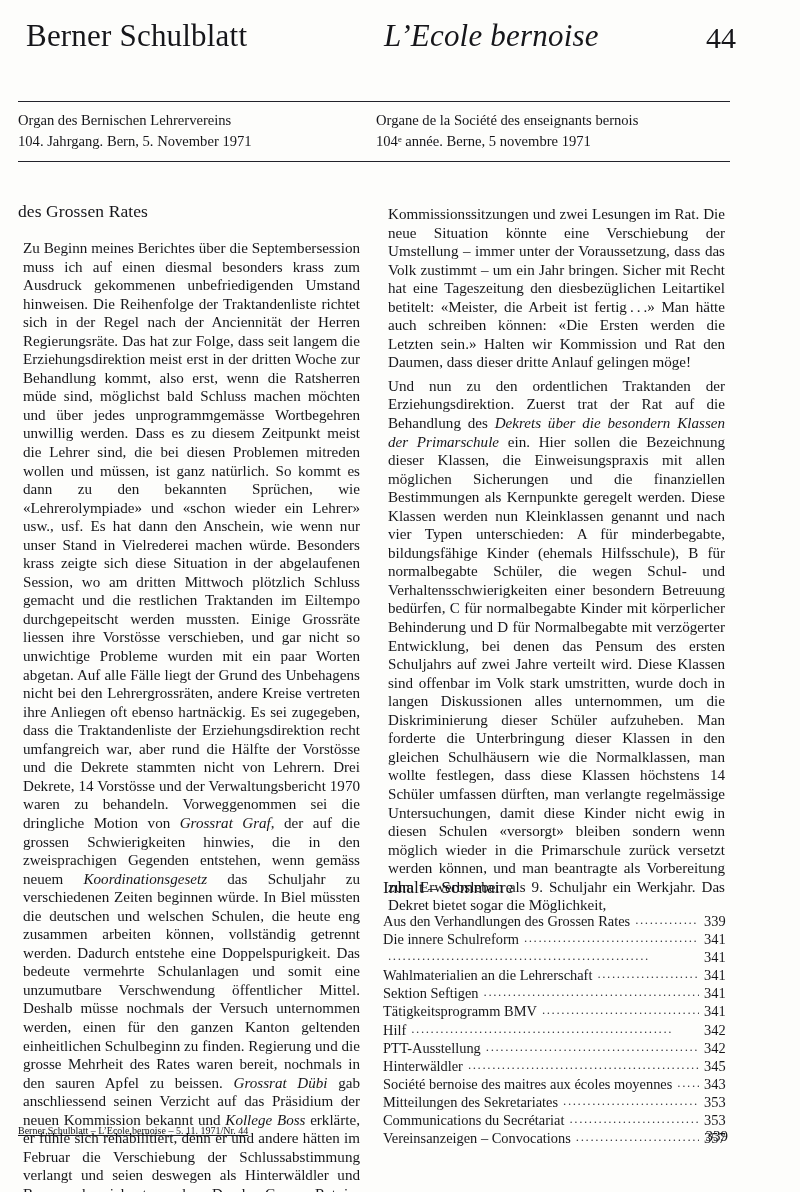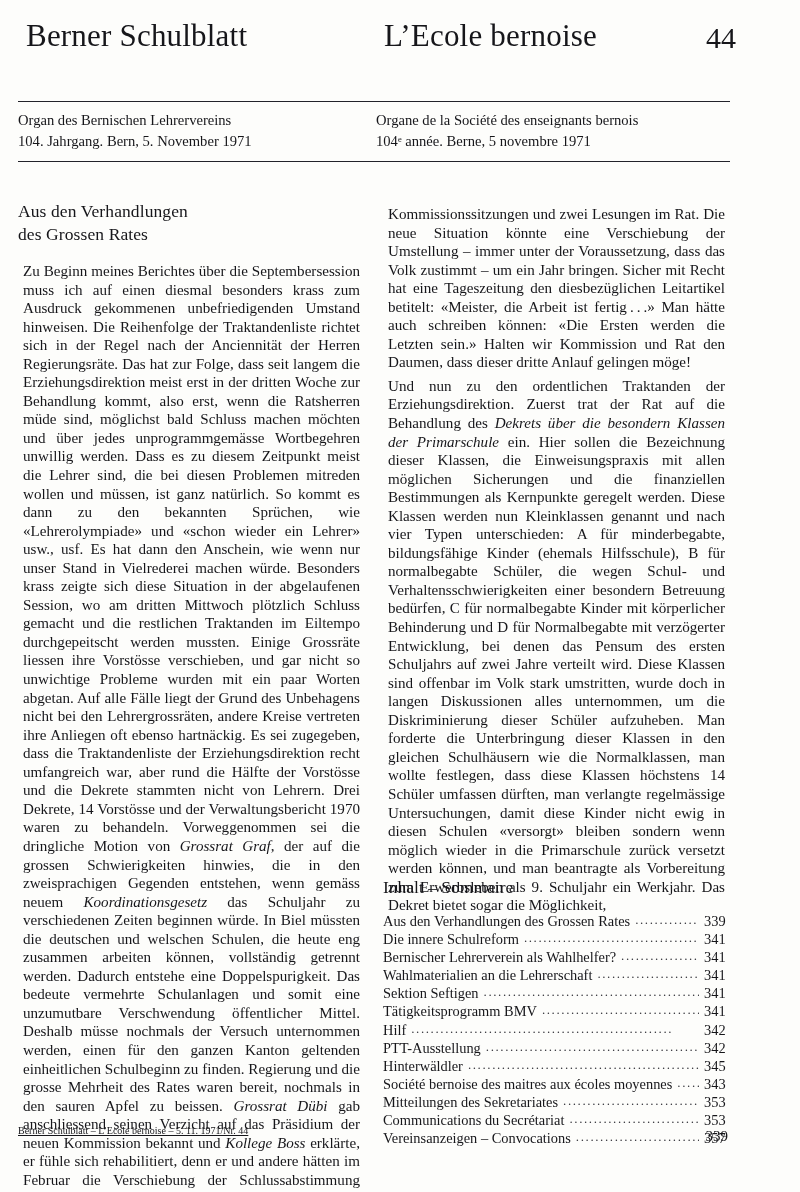--- a/index.html
+++ b/index.html
@@ -39,20 +39,21 @@
     letter-spacing: 0.2px;
     white-space: nowrap;
   }
   .mast-title-fr {
     position: absolute;
     left: 358px;
     top: 0;
     font-size: 31px;
     letter-spacing: 0.2px;
     white-space: nowrap;
+    font-style: italic;
   }
   .mast-issue {
     position: absolute;
     right: 2px;
     top: 3px;
     font-size: 30px;
     font-feature-settings: "onum" 1;
   }
 
   .rule {
@@ -187,21 +188,20 @@
 
   <div class="subhead subhead-fr">
     <div>Organe de la Société des enseignants bernois</div>
     <div>104ᵉ année. Berne, 5 novembre 1971</div>
   </div>
 
   <div class="rule rule-bottom"></div>
 
   <div class="col col-left">
     <h1 class="article-title">
-      <span>Aus den Verhandlungen</span>
       <span>des Grossen Rates</span>
     </h1>
 
     <p class="body"><span>Zu Beginn meines Berichtes über die Septembersession muss ich auf einen diesmal besonders krass zum Ausdruck gekommenen unbefriedigenden Umstand hinweisen. Die Reihenfolge der Traktandenliste richtet sich in der Regel nach der Anciennität der Herren Regierungsräte. Das hat zur Folge, dass seit langem die Erziehungsdirektion meist erst in der dritten Woche zur Behandlung kommt, also erst, wenn die Ratsherren müde sind, möglichst bald Schluss machen möchten und über jedes unprogrammgemässe Wortbegehren unwillig werden. Dass es zu diesem Zeitpunkt meist die Lehrer sind, die bei diesen Problemen mitreden wollen und müssen, ist ganz natürlich. So kommt es dann zu den bekannten Sprüchen, wie «Lehrerolympiade» und «schon wieder ein Lehrer» usw., usf. Es hat dann den Anschein, wie wenn nur unser Stand in Vielrederei machen würde. Besonders krass zeigte sich diese Situation in der abgelaufenen Session, wo am dritten Mittwoch plötzlich Schluss gemacht und die restlichen Traktanden im Eiltempo durchgepeitscht werden mussten. Einige Grossräte liessen ihre Vorstösse verschieben, und gar nicht so unwichtige Probleme wurden mit ein paar Worten abgetan. Auf alle Fälle liegt der Grund des Unbehagens nicht bei den Lehrergrossräten, andere Kreise vertreten ihre Anliegen oft ebenso hartnäckig. Es sei zugegeben, dass die Traktandenliste der Erziehungsdirektion recht umfangreich war, aber rund die Hälfte der Vorstösse und die Dekrete stammten nicht von Lehrern. Drei Dekrete, 14 Vorstösse und der Verwaltungsbericht 1970 waren zu behandeln. Vorweggenommen sei die dringliche Motion von </span><i>Grossrat Graf</i><span>, der auf die grossen Schwierigkeiten hinwies, die in den zweisprachigen Gegenden entstehen, wenn gemäss neuem </span><i>Koordinationsgesetz</i><span> das Schuljahr zu verschiedenen Zeiten beginnen würde. In Biel müssten die deutschen und welschen Schulen, die heute eng zusammen arbeiten können, vollständig getrennt werden. Dadurch entstehe eine Doppelspurigkeit. Das bedeute vermehrte Schulanlagen und somit eine unzumutbare Verschwendung öffentlicher Mittel. Deshalb müsse nochmals der Versuch unternommen werden, einen für den ganzen Kanton geltenden einheitlichen Schulbeginn zu finden. Regierung und die grosse Mehrheit des Rates waren bereit, nochmals in den sauren Apfel zu beissen. </span><i>Grossrat Dübi</i><span> gab anschliessend seinen Verzicht auf das Präsidium der neuen Kommission bekannt und </span><i>Kollege Boss</i><span> erklärte, er fühle sich rehabilitiert, denn er und andere hätten im Februar die Verschiebung der Schlussabstimmung verlangt und seien deswegen als Hinterwäldler und Bremser bezeichnet worden. Da der Grosse Rat im Februar die Vorlage endgültig verabschiedet hat, muss das ganze parlamentarische Verfahren von neuem beginnen, d. h. wiederum</span></p>
   </div>
 
   <div class="col col-right">
     <p class="body">Kommissionssitzungen und zwei Lesungen im Rat. Die neue Situation könnte eine Verschiebung der Umstellung – immer unter der Voraussetzung, dass das Volk zustimmt – um ein Jahr bringen. Sicher mit Recht hat eine Tageszeitung den diesbezüglichen Leitartikel betitelt: «Meister, die Arbeit ist fertig . . .» Man hätte auch schreiben können: «Die Ersten werden die Letzten sein.» Halten wir Kommission und Rat den Daumen, dass dieser dritte Anlauf gelingen möge!</p>
 
     <p class="body"><span>Und nun zu den ordentlichen Traktanden der Erziehungsdirektion. Zuerst trat der Rat auf die Behandlung des </span><i>Dekrets über die besondern Klassen der Primarschule</i><span> ein. Hier sollen die Bezeichnung dieser Klassen, die Einweisungspraxis mit allen möglichen Sicherungen und die finanziellen Bestimmungen als Kernpunkte geregelt werden. Diese Klassen werden nun Kleinklassen genannt und nach vier Typen unterschieden: A für minderbegabte, bildungsfähige Kinder (ehemals Hilfsschule), B für normalbegabte Schüler, die wegen Schul- und Verhaltensschwierigkeiten einer besondern Betreuung bedürfen, C für normalbegabte Kinder mit körperlicher Behinderung und D für Normalbegabte mit verzögerter Entwicklung, bei denen das Pensum des ersten Schuljahrs auf zwei Jahre verteilt wird. Diese Klassen sind offenbar im Volk stark umstritten, wurde doch in langen Diskussionen alles unternommen, um die Diskriminierung dieser Schüler aufzuheben. Man forderte die Unterbringung dieser Klassen in den gleichen Schulhäusern wie die Normalklassen, man wollte festlegen, dass diese Klassen höchstens 14 Schüler umfassen dürften, man verlangte regelmässige Untersuchungen, damit diese Kinder nicht ewig in diesen Schulen «versorgt» bleiben sondern wenn möglich wieder in die Primarschule zurück versetzt werden können, und man beantragte als Vorbereitung zum Erwerbsleben als 9. Schuljahr ein Werkjahr. Das Dekret bietet sogar die Möglichkeit,</span></p>
@@ -214,21 +214,20 @@
         <span class="toc-label">Aus den Verhandlungen des Grossen Rates</span>
         <span class="toc-dots">......................................................</span>
         <span class="toc-page">339</span>
       </li>
       <li class="toc-row">
         <span class="toc-label">Die innere Schulreform</span>
         <span class="toc-dots">......................................................</span>
         <span class="toc-page">341</span>
       </li>
       <li class="toc-row">
-        <span class="toc-label">Bernischer Lehrerverein als Wahlhelfer?</span>
         <span class="toc-dots">......................................................</span>
         <span class="toc-page">341</span>
       </li>
       <li class="toc-row">
         <span class="toc-label">Wahlmaterialien an die Lehrerschaft</span>
         <span class="toc-dots">......................................................</span>
         <span class="toc-page">341</span>
       </li>
       <li class="toc-row">
         <span class="toc-label">Sektion Seftigen</span>

